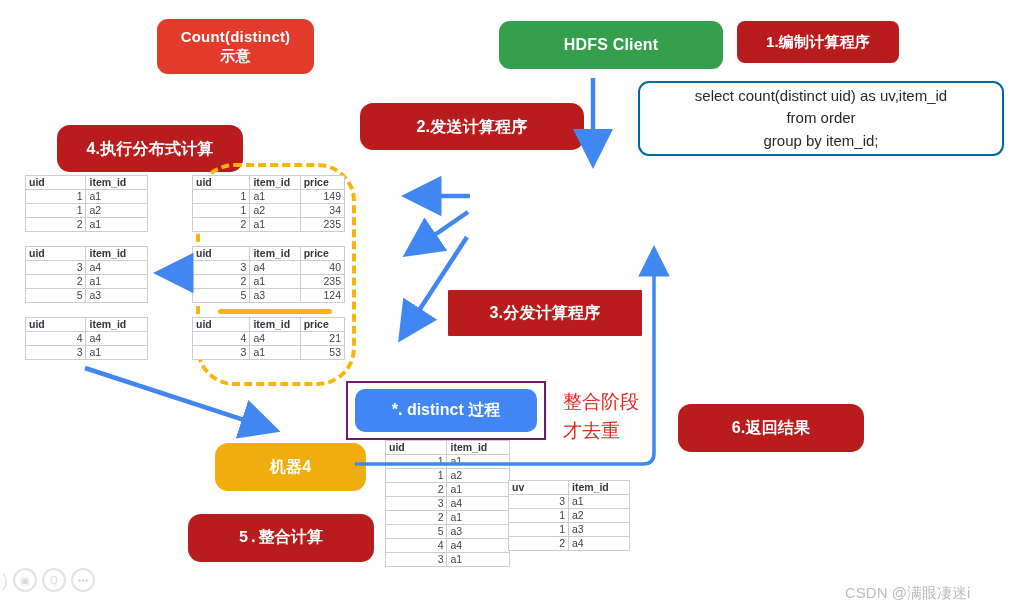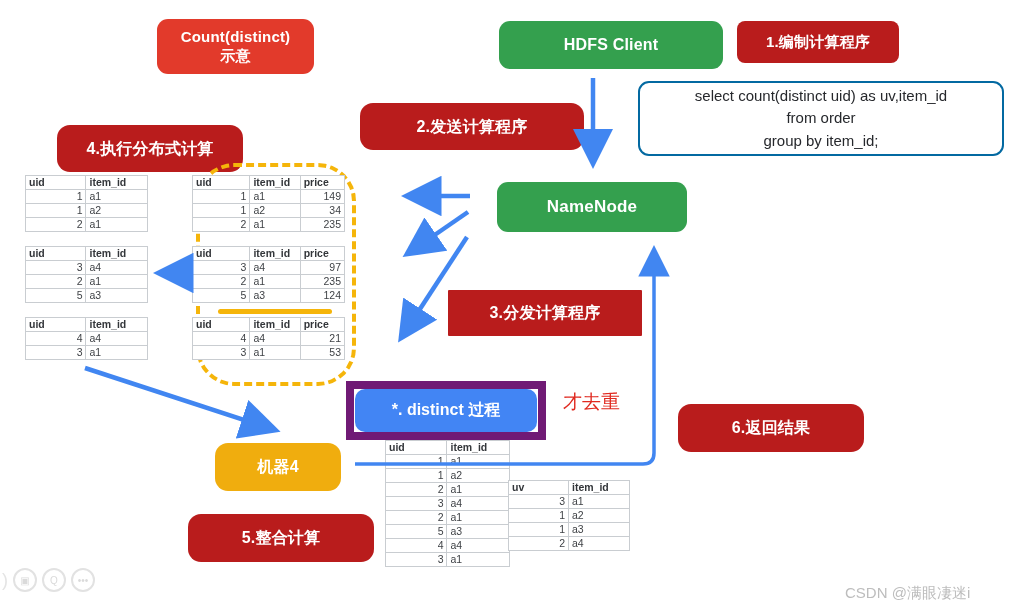--- a/index.html
+++ b/index.html
@@ -21,21 +21,21 @@
     border:2px solid #0369a1;border-radius:11px;background:#fff;
     display:flex;flex-direction:column;align-items:center;justify-content:center;
     font-size:15px;color:#26282C;line-height:1.5;text-align:center;
   }
   .annotation{
     position:absolute;left:563px;top:387px;width:100px;
     color:#E02A20;font-size:19px;font-weight:500;line-height:1.55;
   }
   .distinct-outer{
     position:absolute;left:346px;top:381px;width:200px;height:59px;
-    border:8px solid #701a75;box-sizing:border-box;background:#fff;
+    border:2px solid #701a75;box-sizing:border-box;background:#fff;
     display:flex;align-items:center;justify-content:center;
   }
   .distinct-inner{
     width:182px;height:43px;background:#4285F4;border-radius:10px;
     display:flex;align-items:center;justify-content:center;
     color:#fff;font-weight:700;font-size:16px;
   }
   .dashed-region{
     position:absolute;left:196px;top:163px;width:152px;height:215px;
     border:4px dashed #F5B50A;border-radius:38px;z-index:1;
@@ -91,37 +91,37 @@
   <div class="sqlbox">
     <div>select count(distinct uid) as uv,item_id</div>
     <div>from order</div>
     <div>group by  item_id;</div>
   </div>
 
   <div class="node blue" style="left:57px;top:96px;width:186px;height:47px;font-size:16px;border-radius:13px;margin-top:29px;">4.执行分布式计算</div>
 
   <div class="node blue" style="left:360px;top:103px;width:224px;height:47px;font-size:16px;border-radius:13px;">2.发送计算程序</div>
 
-  <div class="node green" style="left:497px;top:182px;width:190px;height:50px;font-size:17px;">NameNode</div>
 
   <div class="node blue" style="left:448px;top:290px;width:194px;height:46px;font-size:16px;border-radius:1px;">3.分发计算程序</div>
 
   <div class="distinct-outer">
     <div class="distinct-inner">*. distinct 过程</div>
   </div>
 
   <div class="annotation">
+    <div>整合阶段</div>
     <div>才去重</div>
   </div>
 
   <div class="node blue" style="left:678px;top:404px;width:186px;height:48px;font-size:16px;border-radius:13px;">6.返回结果</div>
 
-  <div class="node amber" style="left:215px;top:443px;width:126px;height:48px;font-size:16px;border-radius:13px;">机器4</div>
-
-  <div class="node blue" style="left:188px;top:514px;width:186px;height:48px;font-size:16px;border-radius:13px;">5.整合计算</div>
+  <div class="node amber" style="left:215px;top:443px;width:151px;height:48px;font-size:16px;border-radius:13px;">机器4</div>
+
+  <div class="node blue" style="left:188px;top:514px;width:186px;height:48px;font-size:16px;border-radius:13px;font-family:Liberation Mono, monospace;">5.整合计算</div>
 
   <div class="dashed-region"></div>
   <div class="orange-bar"></div>
 
   <table class="data wide2" style="left:25px;top:175px;width:123px;">
     <colgroup>
         <col class="c1">
         <col class="c2">
       </colgroup>
       <thead>
@@ -235,21 +235,21 @@
         <tr>
           <th>uid</th>
           <th>item_id</th>
           <th>price</th>
         </tr>
       </thead>
       <tbody>
         <tr>
           <td>3</td>
           <td>a4</td>
-          <td>97</td>
+          <td>40</td>
         </tr>
         <tr>
           <td>2</td>
           <td>a1</td>
           <td>235</td>
         </tr>
         <tr>
           <td>5</td>
           <td>a3</td>
           <td>124</td>

